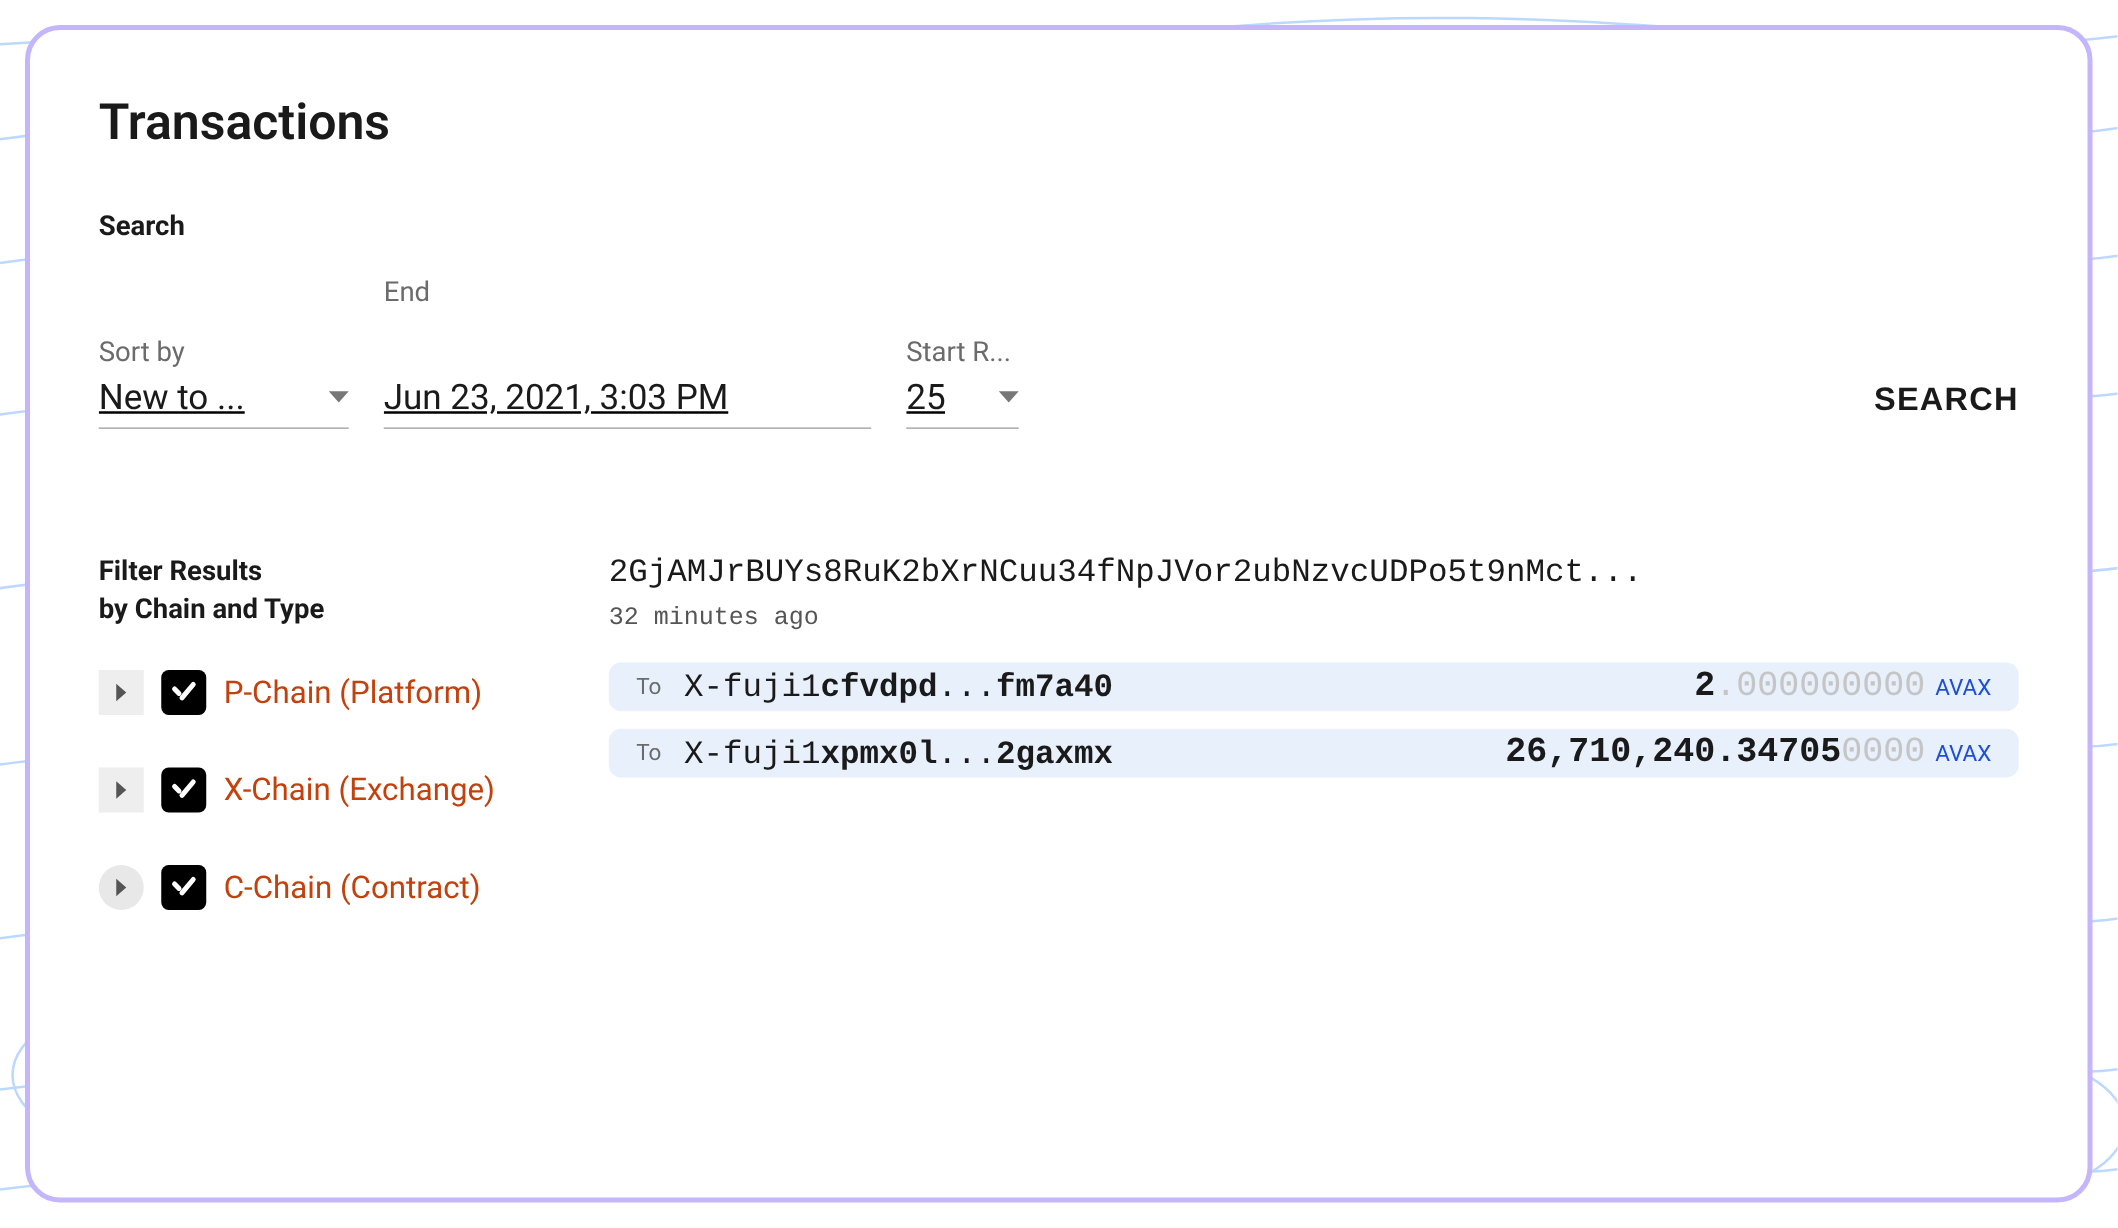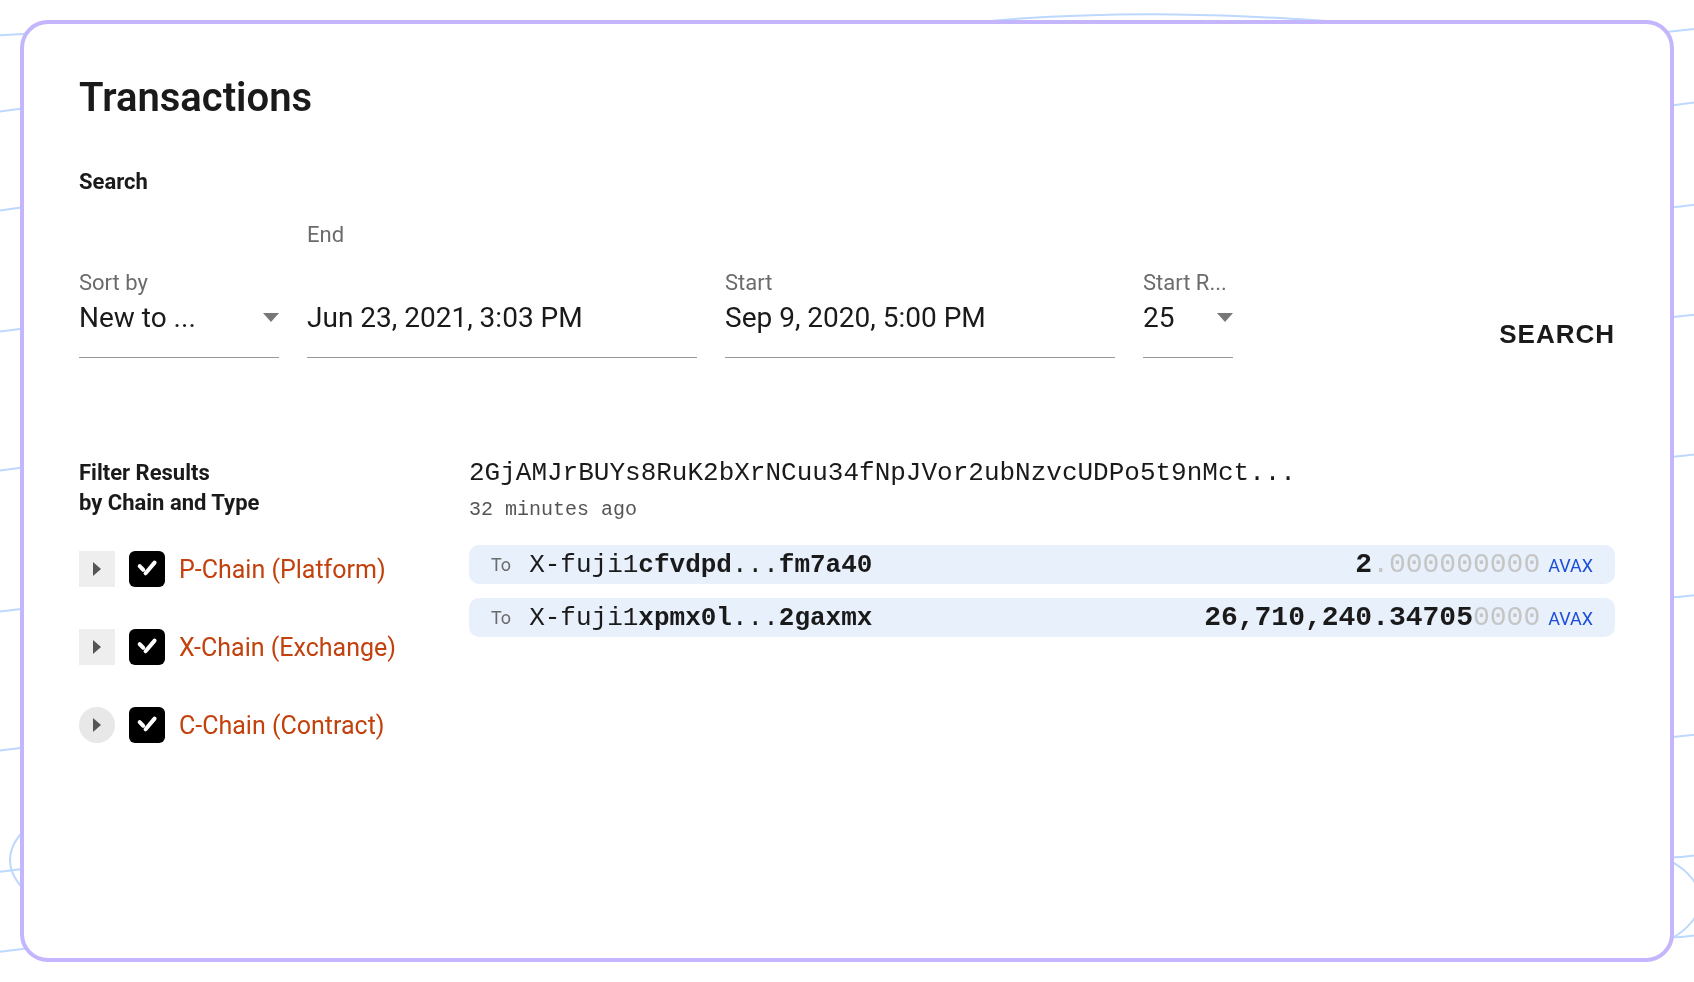--- a/index.html
+++ b/index.html
@@ -55,22 +55,23 @@
     margin-bottom: 6px;
     white-space: nowrap;
     overflow: hidden;
     text-overflow: ellipsis;
   }
   .control-value-row {
     display: flex;
     align-items: center;
     justify-content: space-between;
     border-bottom: 1.5px solid #999;
-    padding-bottom: 23px;
+    padding-bottom: 8px;
     gap: 10px;
+    text-decoration: underline;
   }
   .control-value {
     font-size: 28px;
     color: #1a1a1a;
     white-space: nowrap;
     overflow: hidden;
     text-overflow: ellipsis;
   }
   .caret-down-icon {
     width: 0; height: 0;
@@ -90,21 +91,21 @@
     color: #1a1a1a;
     background: none;
     border: none;
     cursor: pointer;
     margin-left: auto;
     padding-bottom: 8px;
   }
 
   .lower {
     display: flex;
-    gap: 30px;
+    gap: 48px;
   }
   .filters {
     width: 360px;
     flex-shrink: 0;
   }
   .filters-heading {
     font-size: 22px;
     font-weight: 700;
     color: #1a1a1a;
     line-height: 1.35;
@@ -267,26 +268,20 @@
       </div>
     </div>
 
     <div class="control end">
       <div class="control-label">End</div>
       <div class="control-value-row">
         <div class="control-value">Jun 23, 2021, 3:03 PM</div>
       </div>
     </div>
 
-    <div class="control start">
-      <div class="control-label">Start</div>
-      <div class="control-value-row">
-        <div class="control-value">Sep 9, 2020, 5:00 PM</div>
-      </div>
-    </div>
 
     <div class="control limit">
       <div class="control-label">Start R...</div>
       <div class="control-value-row">
         <div class="control-value">25</div>
         <div class="caret-down-icon"></div>
       </div>
     </div>
 
     <button class="search-btn">SEARCH</button>

